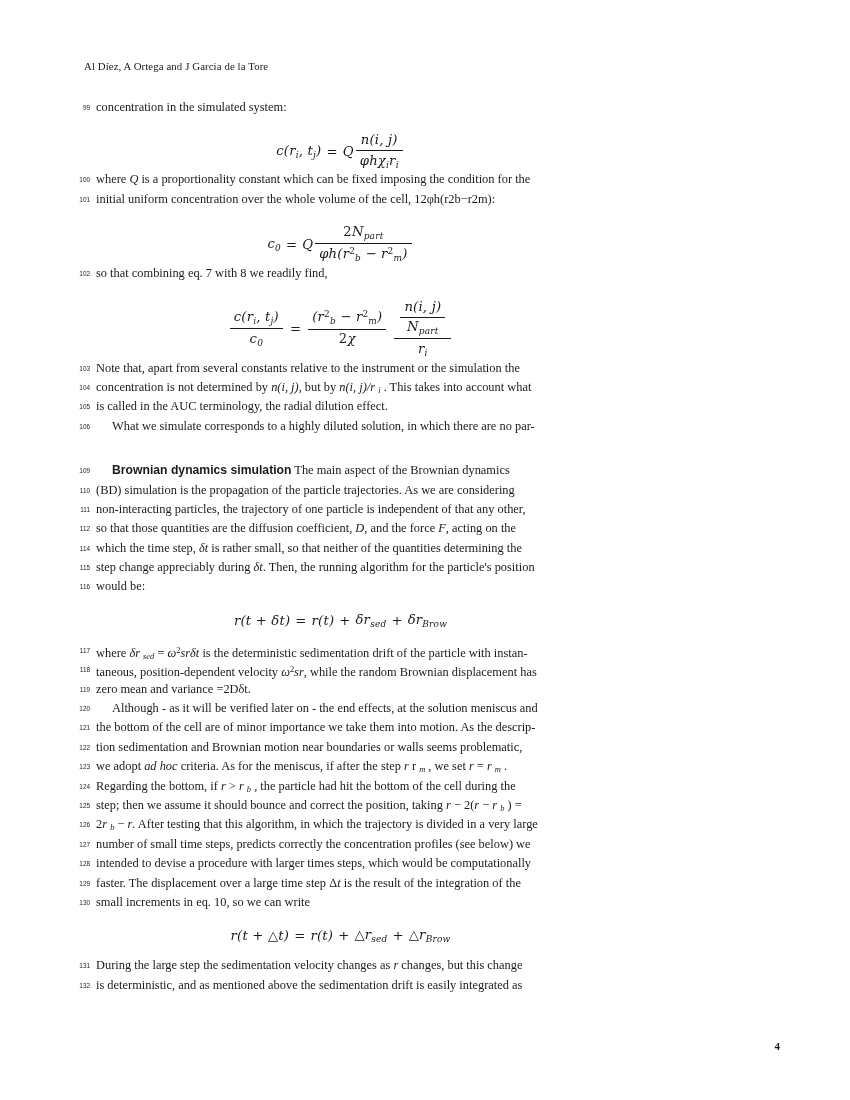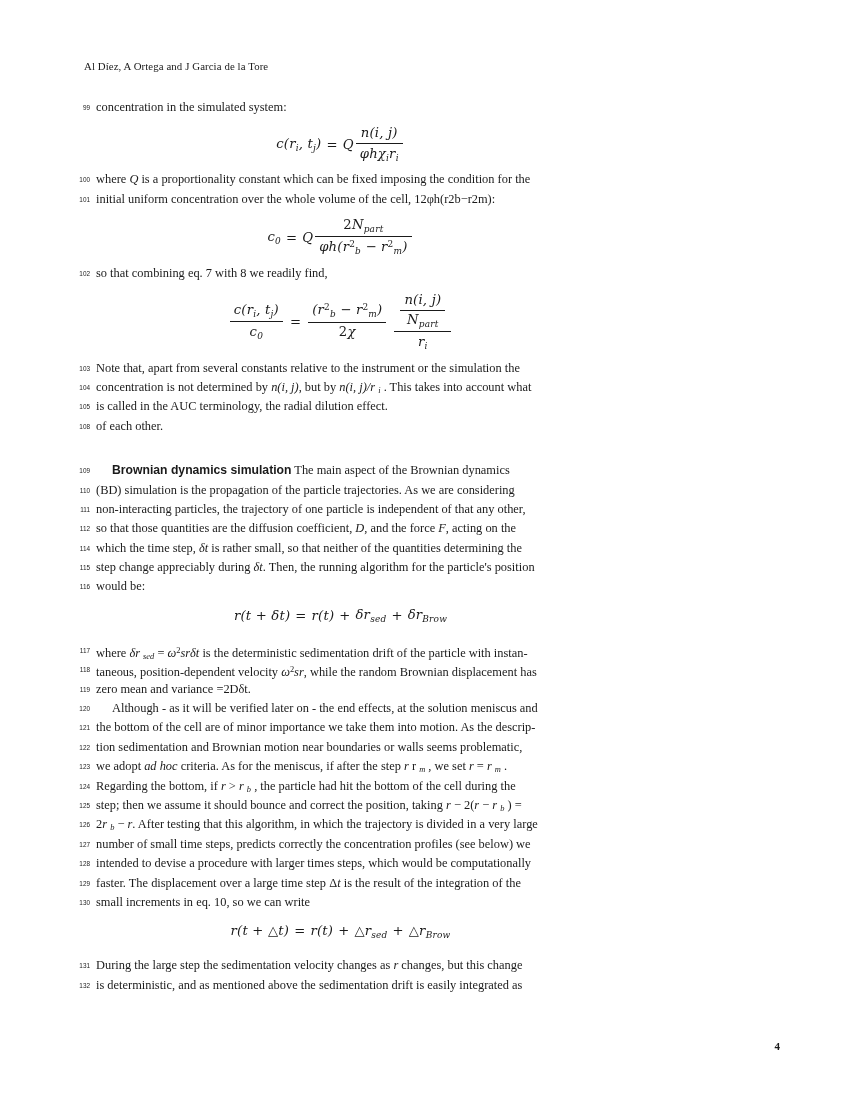--- a/index.html
+++ b/index.html
@@ -84,20 +84,21 @@
     font-family: "DejaVu Serif", "Liberation Serif", serif;
     color: #1a1a1a;
   }
   .mathrow {
     display: inline-flex;
     align-items: center;
     justify-content: center;
     font-style: italic;
     font-size: 13.2px;
     letter-spacing: 0.2px;
+    margin-top: 7px;
   }
   .mathrow .op {
     font-style: normal;
     padding: 0 5px;
   }
   .frac {
     display: inline-flex;
     flex-direction: column;
     align-items: center;
     justify-content: center;
@@ -232,22 +233,22 @@
     <div class="tline">
       <span class="lno">104</span>
       <span class="txt">concentration is not determined by <i>n(i, j)</i>, but by <i>n(i, j)/r <sub>i</sub></i> . This takes into account what</span>
     </div>
     <div class="tline">
       <span class="lno">105</span>
       <span class="txt">is called in the AUC terminology, the radial dilution effect.</span>
     </div>
 
     <div class="tline">
-      <span class="lno">108</span>
-      <span class="txt">of each other.</span>
+      <span class="lno">106</span>
+      <span class="txt indent">What we simulate corresponds to a highly diluted solution, in which there are no par-</span>
     </div>
 
     <div class="gap-lg"></div>
     <div class="gap"></div>
 
     <div class="tline">
       <span class="lno">109</span>
       <span class="txt indent"><span class="secthead">Brownian dynamics simulation</span> The main aspect of the Brownian dynamics</span>
     </div>
     <div class="tline">

